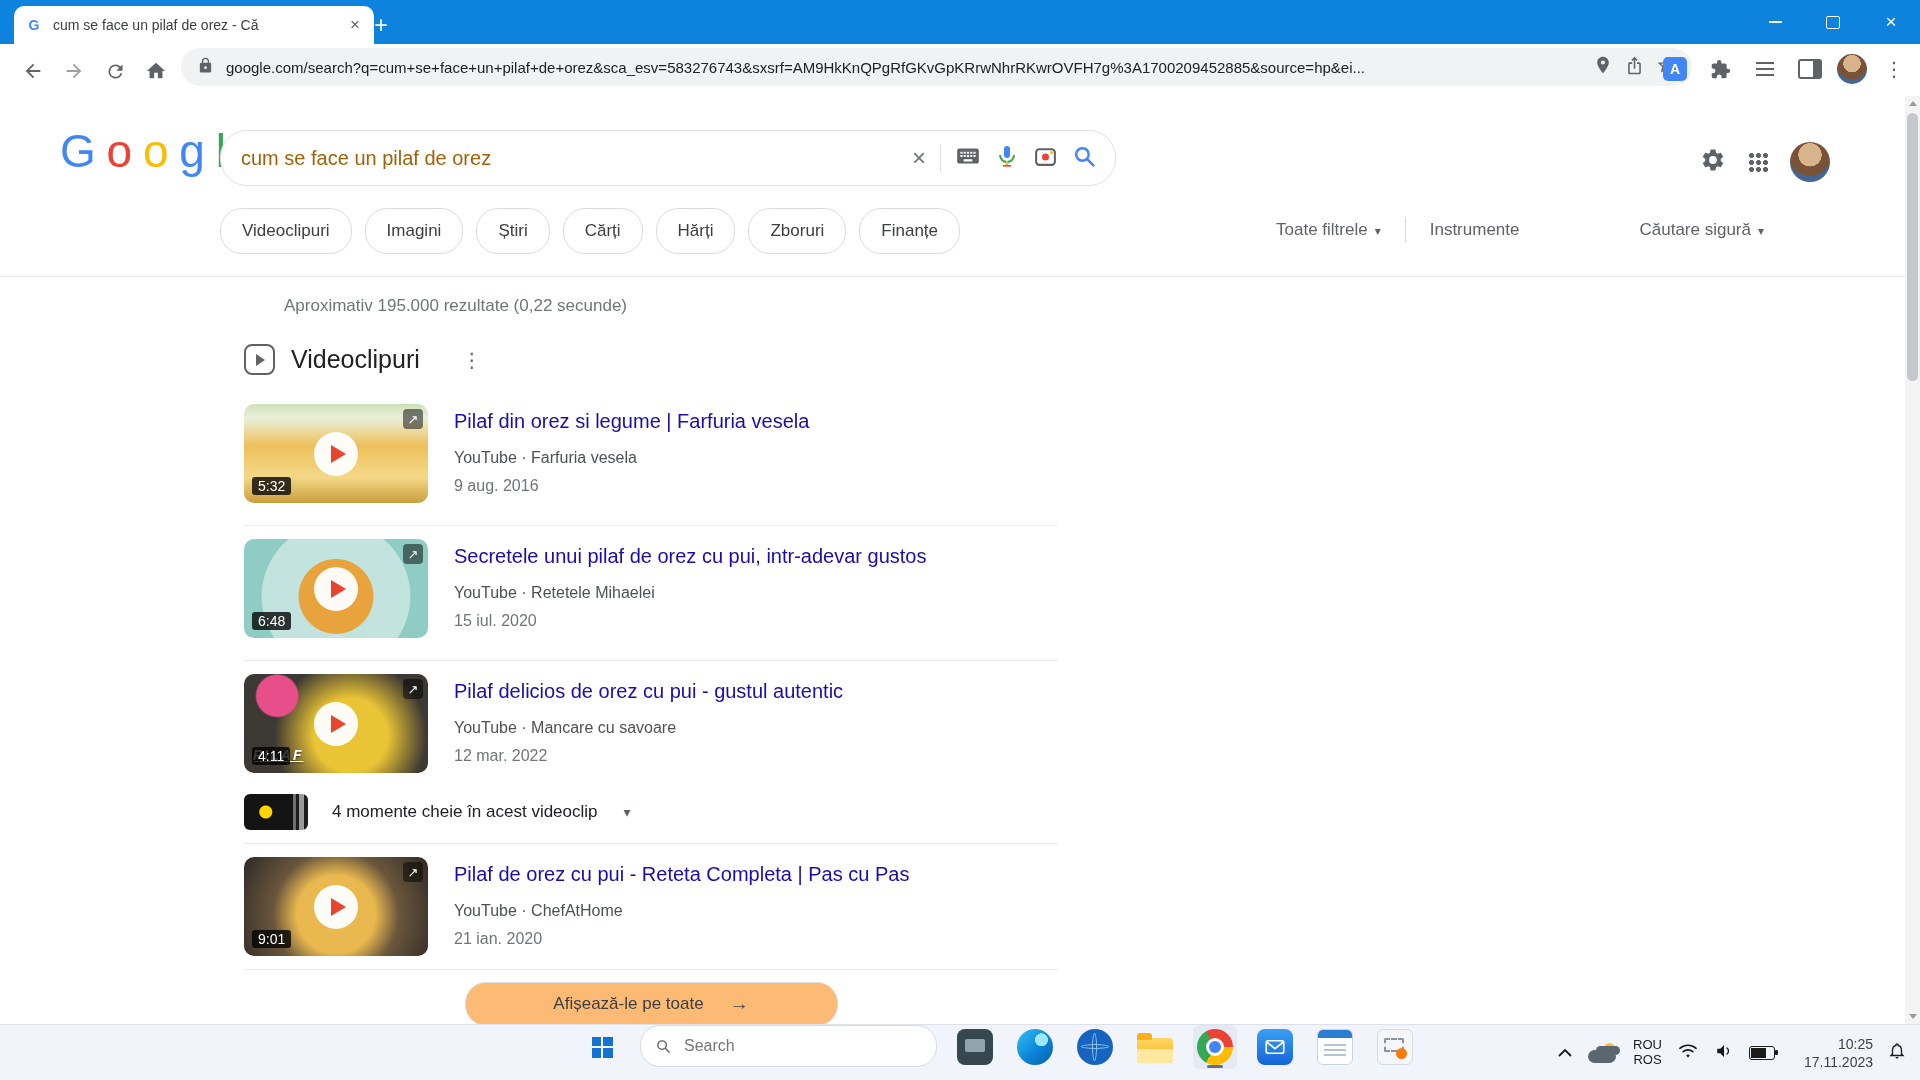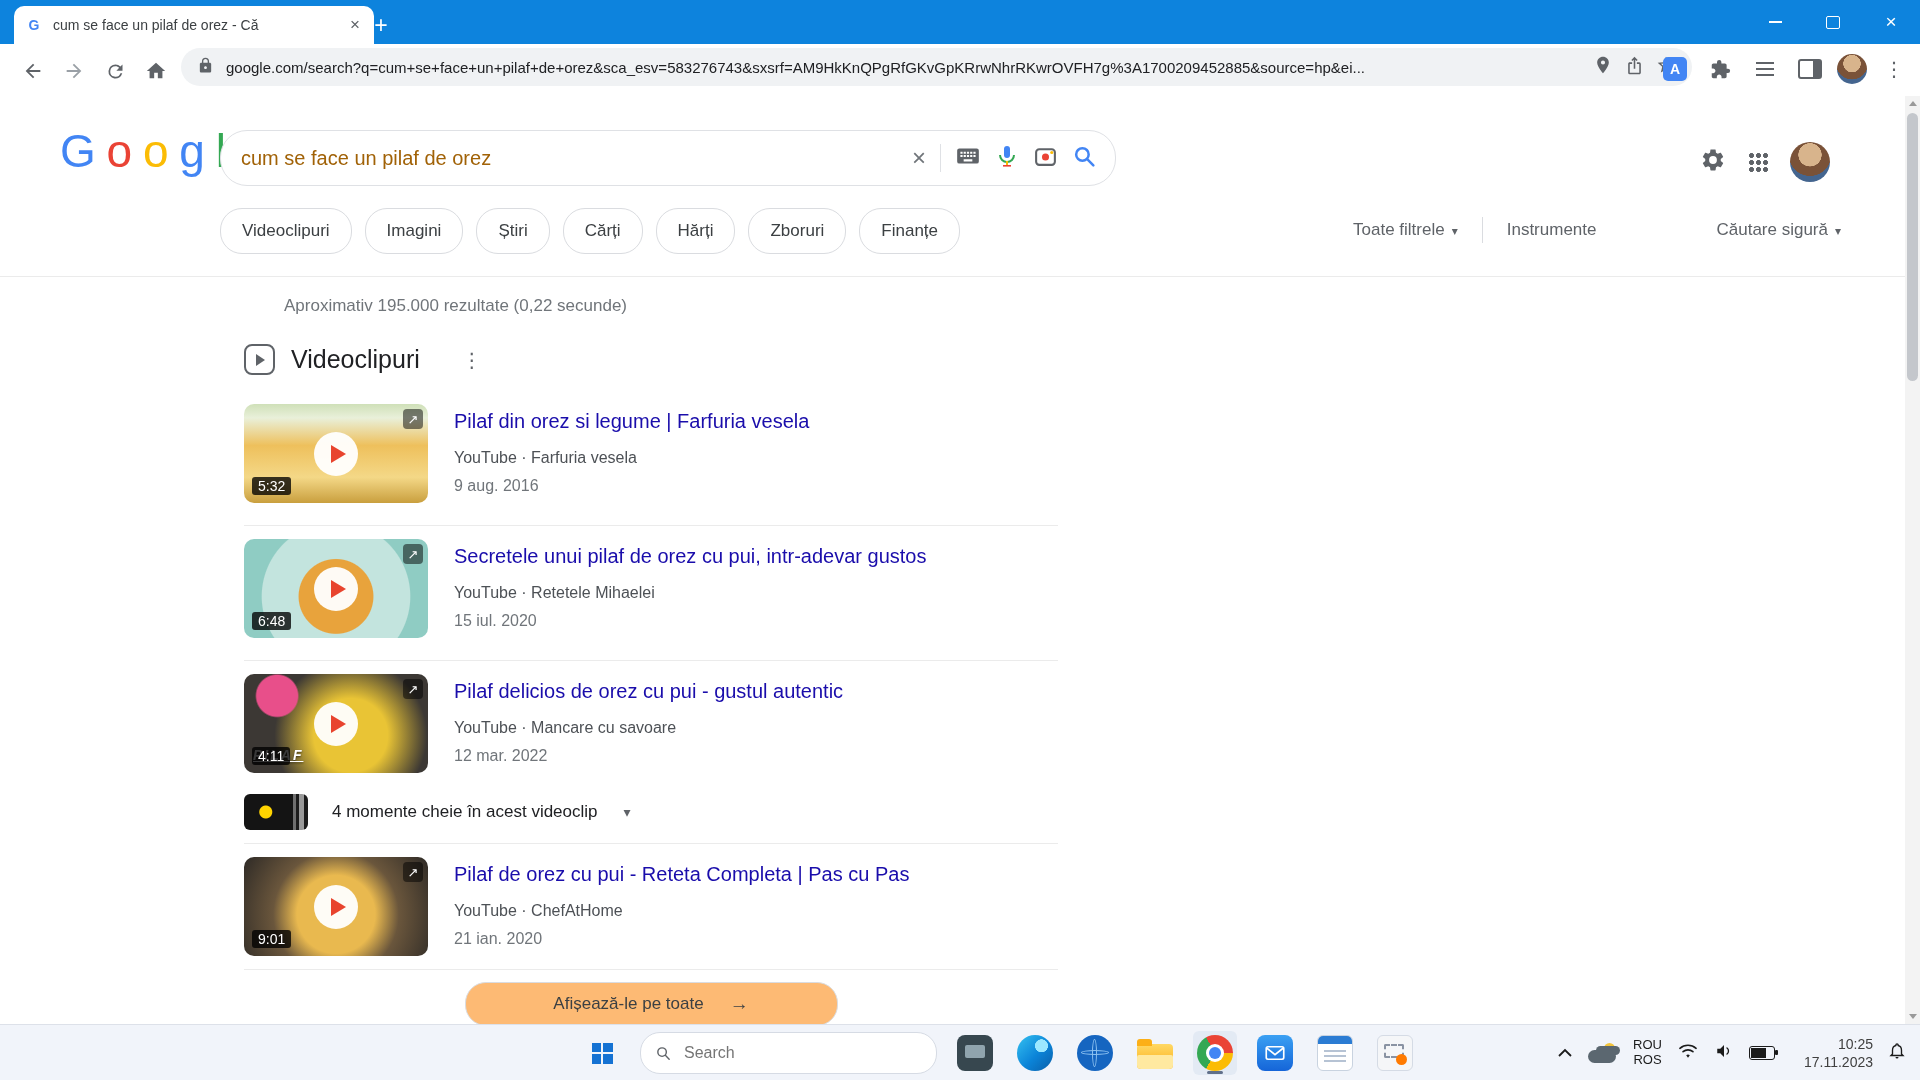--- a/index.html
+++ b/index.html
@@ -52,21 +52,21 @@
          font-family:inherit;}
   .sb-clear{font-size:24px;color:#70757a;}
   .sb-sep{width:1px;height:28px;background:#dfe1e5;}
   .gtop{position:absolute;left:1700px;top:46px;display:flex;align-items:center;gap:22px;}
   .gtop .avatar{width:40px;height:40px;}
   .apps-grid{width:20px;height:20px;background-image:radial-gradient(circle,#5f6368 2.2px,transparent 2.7px);
              background-size:7px 7px;background-position:0 0;}
   .chips{position:absolute;left:220px;top:112px;display:flex;gap:13px;}
   .chip{height:44px;padding:0 21px;border:1px solid #dadce0;border-radius:22px;display:flex;
         align-items:center;font-size:17px;color:#3c4043;background:#fff;}
-  .filter-links{position:absolute;left:1353px;top:112px;height:44px;display:flex;align-items:center;
+  .filter-links{position:absolute;left:1276px;top:112px;height:44px;display:flex;align-items:center;
         gap:24px;font-size:17px;color:#5f6368;}
   .fl-sep{width:1px;height:26px;background:#dadce0;}
   .fl-gap{margin-left:96px;}
   .chev{font-size:12px;color:#5f6368;margin-left:7px;}
   .header-divider{position:absolute;left:0;top:180px;width:100%;border-top:1px solid #ebebeb;}
   .stats{position:absolute;left:244px;top:200px;font-size:17px;color:#70757a;margin-left:40px;}
   .vheader{position:absolute;left:244px;top:248px;display:flex;align-items:center;gap:16px;}
   .vh-icon{width:27px;height:27px;border:2.4px solid #5f6368;border-radius:8px;display:flex;
            align-items:center;justify-content:center;}
   .vh-icon::after{content:"";border-left:9px solid #5f6368;border-top:6px solid transparent;
@@ -115,21 +115,21 @@
   .scrollbar{position:absolute;right:0;top:96px;width:15px;height:928px;background:#f3f3f3;}
   .sc-btn{position:absolute;left:0;width:15px;height:15px;display:flex;align-items:center;justify-content:center;}
   .sc-up{top:0;} .sc-down{bottom:0;}
   .sc-up::after{content:"";border-bottom:5px solid #9a9a9a;border-left:4px solid transparent;border-right:4px solid transparent;}
   .sc-down::after{content:"";border-top:5px solid #9a9a9a;border-left:4px solid transparent;border-right:4px solid transparent;}
   .sc-thumb{position:absolute;left:2px;top:17px;width:11px;height:268px;background:#c4c7cc;border-radius:6px;}
 
   
   .taskbar{position:absolute;left:0;top:1024px;width:100%;height:56px;background:#f1f4fa;
            border-top:1px solid #dde1e9;}
-  .tb-center{position:absolute;left:580px;top:0;height:56px;display:flex;align-items:center;gap:16px;}
+  .tb-center{position:absolute;left:580px;top:0;height:56px;display:flex;gap:16px;}
   .tb-btn{width:44px;height:44px;display:flex;align-items:center;justify-content:center;border-radius:6px;position:relative;}
   .winlogo{width:21px;height:21px;display:grid;grid-template-columns:1fr 1fr;grid-template-rows:1fr 1fr;gap:2px;}
   .winlogo i{background:#1572d3;}
   .tb-search{width:267px;height:40px;background:#fff;border:1px solid #d6dbe4;border-radius:20px;
              display:flex;align-items:center;padding:0 14px;gap:10px;}
   .tb-search input{border:none;outline:none;font-size:16px;color:#444;width:180px;background:transparent;font-family:inherit;}
   .app-dark{width:36px;height:36px;border-radius:8px;background:#37474f;position:relative;}
   .app-dark::after{content:"";position:absolute;left:8px;top:10px;width:20px;height:13px;background:#90a4ae;border-radius:2px;}
   .app-edge{width:36px;height:36px;border-radius:50%;background:
        radial-gradient(circle at 68% 30%,#9be8ff 0 18%,transparent 19%),

